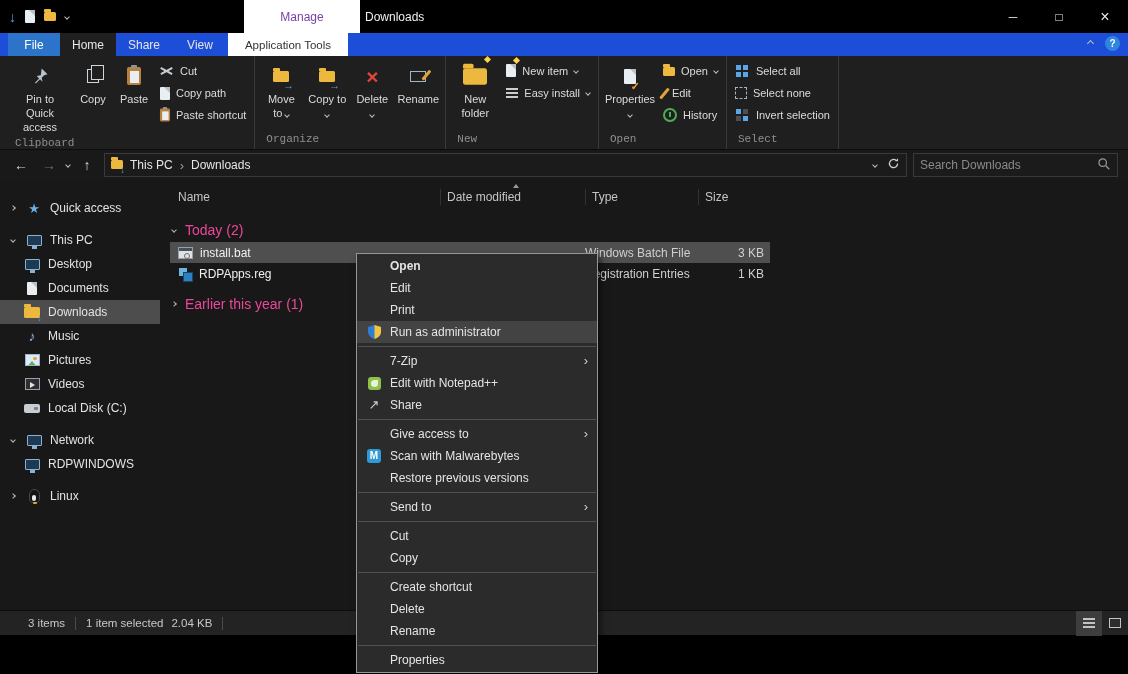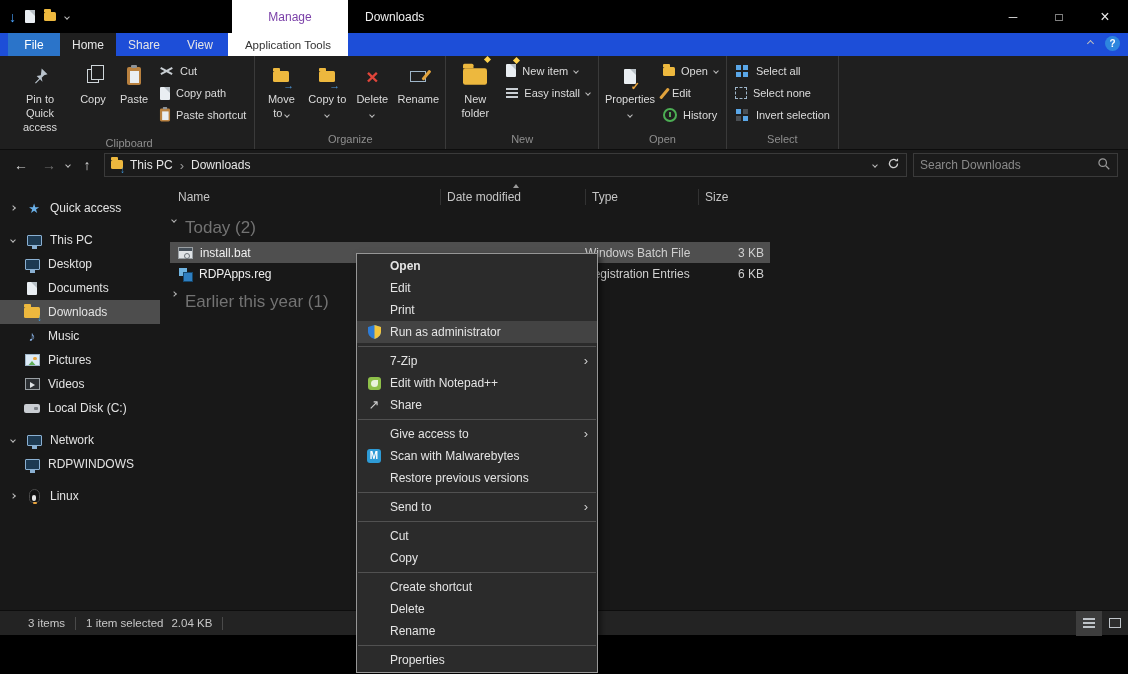--- a/index.html
+++ b/index.html
@@ -5,41 +5,41 @@
   * { box-sizing:border-box; margin:0; padding:0; }
   html,body { width:1128px; height:674px; overflow:hidden; }
   body { background:#000; font-family:"Liberation Sans", sans-serif; font-size:12px; color:#e6e6e6; position:relative; cursor:default; }
 
   .window { position:absolute; left:0; top:0; width:1128px; height:635px; background:#181818; display:flex; flex-direction:column; }
 
   
   .titlebar { height:33px; background:#000; position:relative; display:flex; align-items:center; flex:0 0 33px; }
   .tb-left { display:flex; align-items:center; gap:9px; padding-left:9px; }
   .app-glyph { color:#4aa3ff; font-size:14px; font-weight:bold; }
-  .manage-tab { position:absolute; left:232px; top:0; width:116px; height:33px; background:#fff; color:#7a3fa8; display:flex; align-items:center; justify-content:center; font-size:12px; }
+  .manage-tab { position:absolute; left:244px; top:0; width:116px; height:33px; background:#fff; color:#7a3fa8; display:flex; align-items:center; justify-content:center; font-size:12px; }
   .tb-title { position:absolute; left:365px; top:0; height:33px; display:flex; align-items:center; color:#f0f0f0; }
   .tb-controls { margin-left:auto; display:flex; height:33px; }
   .tbc { width:46px; height:33px; display:flex; align-items:center; justify-content:center; color:#e8e8e8; font-size:12px; }
   .tbc.close { font-size:16px; }
 
   
   .tabrow { height:23px; flex:0 0 23px; background:#1d4ed8; display:flex; padding-left:8px; position:relative; }
   .rtab { height:23px; display:flex; align-items:center; justify-content:center; color:#e6e6e6; font-size:12px; }
   .rtab.file { width:52px; background:#2b74c9; color:#fff; }
   .rtab.home { width:56px; background:#1f1f1f; }
   .rtab.plain { width:56px; }
   .rtab.apptools { width:120px; background:#fff; color:#333; font-size:11.5px; }
   .tabrow-right { position:absolute; right:8px; top:3px; display:flex; gap:12px; align-items:center; }
   .help-badge { width:15px; height:15px; border-radius:50%; background:#2e86de; color:#fff; font-size:10px; font-weight:bold; display:flex; align-items:center; justify-content:center; }
 
   
   .ribbon { height:93px; flex:0 0 93px; background:#1f1f1f; display:flex; padding-left:4px; }
   .rgroup { display:flex; flex-direction:column; border-right:1px solid #3a3a3a; padding:2px 3px 0 3px; }
   .rgitems { display:flex; align-items:flex-start; flex:1; }
-  .rglabel { text-align:center; color:#8f8f8f; font-size:11px; padding:1px 8px 4px; }
+  .rglabel { color:#8f8f8f; font-size:11px; padding:1px 8px 4px;font-family:Liberation Mono, monospace; }
   .bigbtn { min-height:68px; display:flex; flex-direction:column; align-items:center; padding:5px 4px 2px; gap:4px; color:#dcdcdc; font-size:11px; text-align:center; }
   .bigbtn .bicon { height:26px; display:flex; align-items:center; justify-content:center; }
   .bigbtn .lblwrap { line-height:1.25; }
   .smallcol { display:flex; flex-direction:column; padding-top:2px; }
   .smallbtn { display:flex; align-items:center; gap:6px; height:22px; padding:0 5px; font-size:11px; color:#dcdcdc; white-space:nowrap; }
 
   
   .chv { display:inline-block; width:5px; height:5px; border-right:1.5px solid #bdbdbd; border-bottom:1.5px solid #bdbdbd; }
   .chv.d { transform:rotate(45deg); }
   .chv.r { transform:rotate(-45deg); }
@@ -125,21 +125,21 @@
 
   .filearea { flex:1; padding-top:4px; position:relative; }
   .colheaders { display:flex; height:26px; align-items:center; color:#c5c5c5; }
   .colheaders .col { height:16px; line-height:16px; position:relative; }
   .colheaders .col + .col { border-left:1px solid #323232; }
   .ch-name { width:280px; padding-left:18px; }
   .ch-date { width:145px; padding-left:6px; }
   .ch-type { width:113px; padding-left:6px; }
   .ch-size { width:72px; padding-left:6px; }
   .sort-ind { position:absolute; top:-8px; left:50%; width:0; height:0; border:3px solid transparent; border-bottom:4px solid #9a9a9a; }
-  .grouphdr { display:flex; gap:9px; height:24px; margin-top:8px; padding-left:12px; color:#737373; font-size:17px; }
+  .grouphdr { display:flex; align-items:center; gap:9px; height:24px; margin-top:8px; padding-left:12px; color:#ec4899; font-size:14px; }
   .grouphdr .chv { border-color:#b5b5b5; }
   .frow { display:flex; height:21px; align-items:center; margin-left:10px; width:600px; }
   .frow.selected { background:#4f4f4f; }
   .c-name { width:270px; display:flex; align-items:center; gap:7px; padding-left:8px; color:#f0f0f0; }
   .c-date { width:145px; color:#cfcfcf; }
   .c-type { width:113px; color:#cfcfcf; }
   .c-size { width:72px; text-align:right; padding-right:6px; color:#cfcfcf; }
 
   
   .statusbar { height:25px; flex:0 0 25px; background:#232323; display:flex; align-items:center; padding-left:28px; color:#c8c8c8; font-size:11.5px; border-top:1px solid #0d0d0d; }
@@ -484,21 +484,21 @@
         <div class="c-size">3 KB</div>
       </div>
 
       <div class="frow">
         <div class="c-name">
           <span class="i-reg"></span>
           <span>RDPApps.reg</span>
         </div>
         <div class="c-date"></div>
         <div class="c-type">Registration Entries</div>
-        <div class="c-size">6 KB</div>
+        <div class="c-size">1 KB</div>
       </div>
 
       <div class="grouphdr">
         <span class="chv r tiny"></span>
         <span>Earlier this year (1)</span>
       </div>
     </div>
   </div>
 
   <div class="statusbar">

